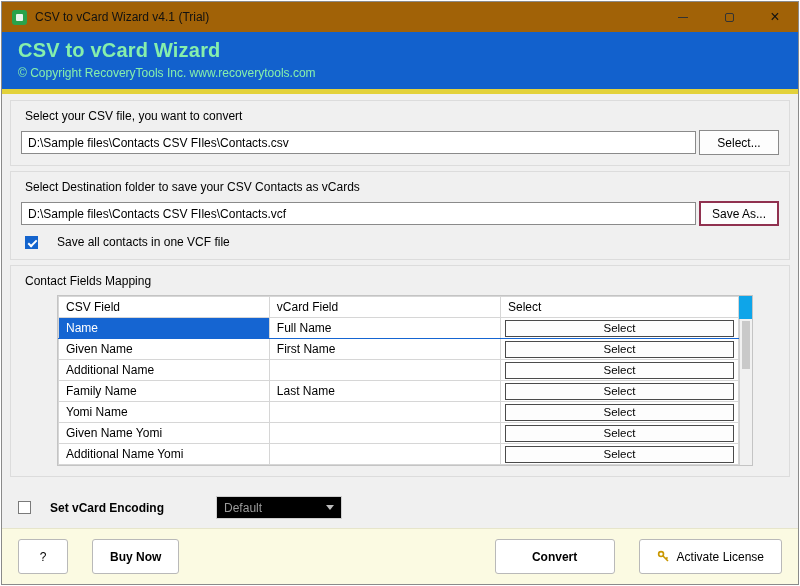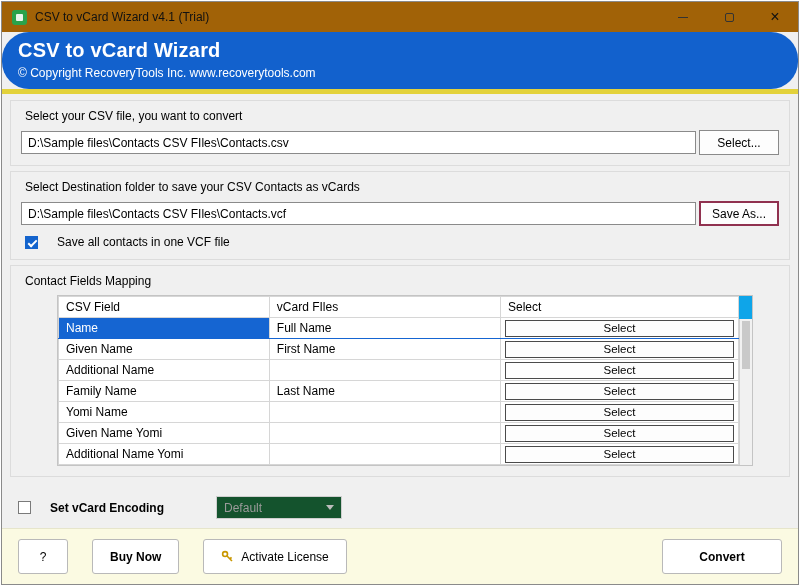--- a/index.html
+++ b/index.html
@@ -33,21 +33,21 @@
   .win-btn {
     width: 46px; height: 100%; display: flex; align-items: center;
     justify-content: center; cursor: default; background: transparent;
     border: none; font-family: "Liberation Sans", sans-serif;
   }
   .glyph-min { width: 10px; height: 1px; background: #333; display: block; }
   .glyph-max { width: 9px; height: 9px; border: 1px solid #333; border-radius: 2px; display: block; }
   .glyph-close { font-size: 16px; line-height: 1; color: #111; }
 
   
-  .banner { background: #1261cd; color: #ffffff; padding: 7px 16px 9px; border-radius: 27px; }
+  .banner { background: #1261cd; color: #86efac; padding: 7px 16px 9px; }
   .banner-title { font-size: 20px; font-weight: bold; letter-spacing: .2px; }
   .banner-copy { font-size: 12px; margin-top: 4px; }
   .yellow-strip { height: 5px; background: #e3d23b; }
 
   
   .content {
     flex: 1; padding: 6px 8px 0 8px; display: flex; flex-direction: column;
     gap: 5px; overflow: hidden;
   }
   .group { border: 1px solid #dcdcdc; padding: 6px 8px 10px 8px; }
@@ -94,21 +94,21 @@
   .vscroll {
     position: absolute; top: 23px; bottom: 0; right: 0; width: 13px;
     background: #f1f1f1; border-left: 1px solid #d0d0d0;
   }
   .vthumb { position: absolute; top: 2px; left: 2px; right: 2px; height: 48px; background: #c9c9c9; }
 
   
   .encoding-row { display: flex; align-items: center; margin: 14px 0 0 8px; }
   .encoding-row .chk { margin: 0; font-weight: bold; }
   .combo {
-    width: 126px; height: 23px; border: 1px solid #cfcfcf; background: #14532d;
+    width: 126px; height: 23px; border: 1px solid #cfcfcf; background: #000000;
     color: #9b9b9b; display: flex; align-items: center; justify-content: space-between;
     padding: 0 7px; margin-left: 52px;
   }
   .chev {
     width: 0; height: 0; border-left: 4px solid transparent;
     border-right: 4px solid transparent; border-top: 5px solid #bdbdbd;
   }
 
   
   .footer {
@@ -180,21 +180,21 @@
       <div class="table-wrap">
         <table class="map-table">
           <colgroup>
               <col class="c1">
               <col class="c2">
               <col class="c3">
             </colgroup>
           <thead>
             <tr>
               <th>CSV Field</th>
-              <th>vCard FIles</th>
+              <th>vCard Field</th>
               <th>Select</th>
             </tr>
           </thead>
           <tbody>
               <tr class="selected">
                 <td>Name</td>
                 <td>Full Name</td>
                 <td class="sel-cell"><button class="sel-btn">Select</button></td>
               </tr>
               <tr>
@@ -243,25 +243,25 @@
       <div class="combo">
         <span>Default</span>
         <span class="chev"></span>
       </div>
     </div>
   </div>
 
   <div class="footer">
     <button class="fbtn help">?</button>
     <button class="fbtn buy">Buy Now</button>
+    <button class="fbtn convert">Convert</button>
     <button class="fbtn activate">
       <span class="key-icon">
         <svg width="13" height="13" viewBox="0 0 16 16">
           <circle cx="5" cy="5" r="3" fill="none" stroke="#c99700" stroke-width="2"></circle>
           <path d="M7.4 7.4 L13.5 13.5 M11 11 L13 9" stroke="#c99700" stroke-width="2" fill="none"></path>
         </svg>
       </span>
       <span>Activate License</span>
     </button>
-    <button class="fbtn convert">Convert</button>
   </div>
 
 </div>
 
 </body></html>

